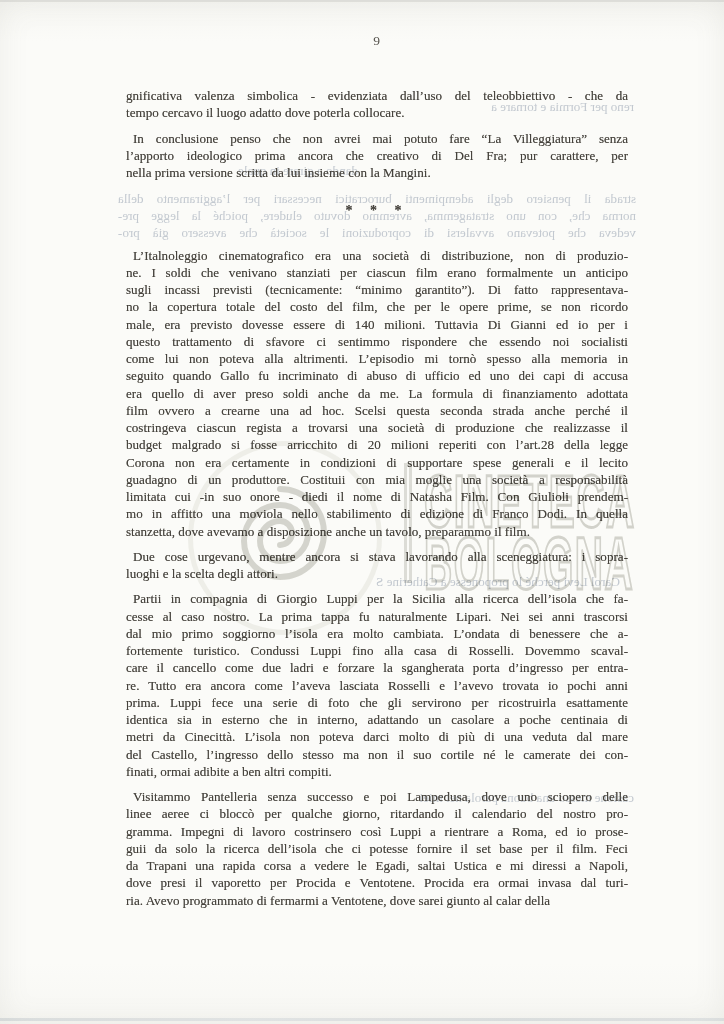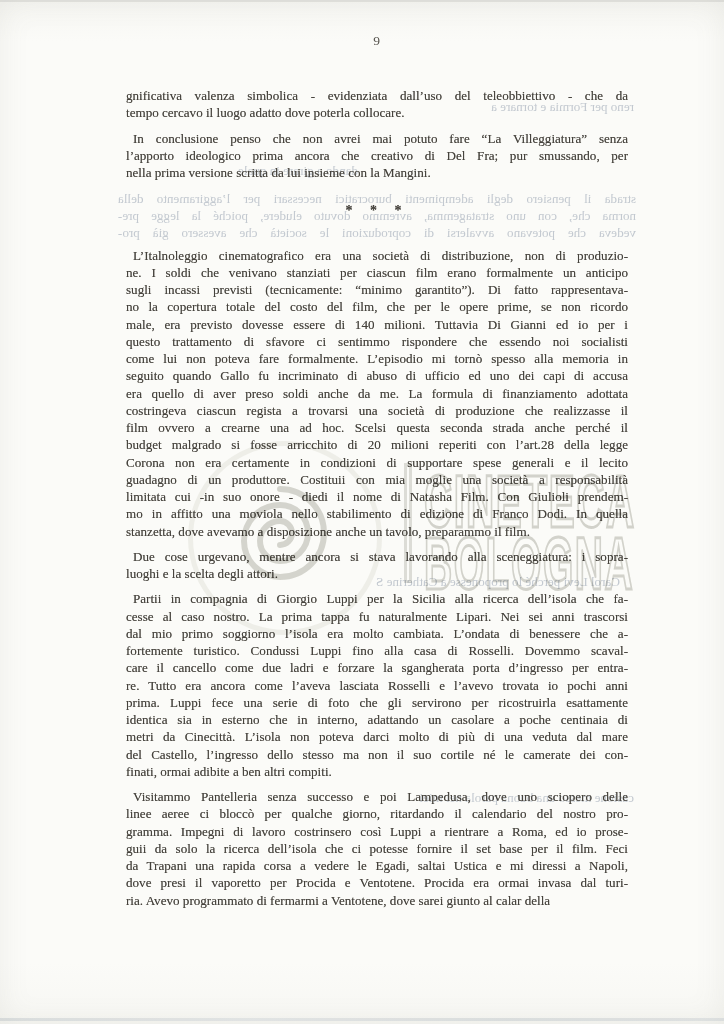--- a/index.html
+++ b/index.html
@@ -86,36 +86,36 @@
 
   <div class="page-number">9</div>
 
   <div class="text-column">
       <div class="paragraph">
         <div class="line">gnificativa valenza simbolica - evidenziata dall’uso del teleobbiettivo - che da</div>
         <div class="line last">tempo cercavo il luogo adatto dove poterla collocare.</div>
       </div>
       <div class="paragraph">
         <div class="line indent">In conclusione penso che non avrei mai potuto fare “La Villeggiatura” senza</div>
-        <div class="line">l’apporto ideologico prima ancora che creativo di Del Fra; pur smussando, per</div>
+        <div class="line">l’apporto ideologico prima ancora che creativo di Del Fra; pur carattere, per</div>
         <div class="line last">nella prima versione scritta da lui insieme con la Mangini.</div>
       </div>
       <div class="separator">* * *</div>
       <div class="paragraph">
         <div class="line indent">L’Italnoleggio cinematografico era una società di distribuzione, non di produzio-</div>
         <div class="line">ne. I soldi che venivano stanziati per ciascun film erano formalmente un anticipo</div>
         <div class="line">sugli incassi previsti (tecnicamente: “minimo garantito”). Di fatto rappresentava-</div>
         <div class="line">no la copertura totale del costo del film, che per le opere prime, se non ricordo</div>
         <div class="line">male, era previsto dovesse essere di 140 milioni. Tuttavia Di Gianni ed io per i</div>
         <div class="line">questo trattamento di sfavore ci sentimmo rispondere che essendo noi socialisti</div>
-        <div class="line">come lui non poteva fare formalmente. L’episodio mi tornò spesso alla memoria in</div>
+        <div class="line">come lui non poteva alla altrimenti. L’episodio mi tornò spesso alla memoria in</div>
         <div class="line">seguito quando Gallo fu incriminato di abuso di ufficio ed uno dei capi di accusa</div>
         <div class="line">era quello di aver preso soldi anche da me. La formula di finanziamento adottata</div>
+        <div class="line">film ovvero a crearne una ad hoc. Scelsi questa seconda strada anche perché il</div>
         <div class="line">costringeva ciascun regista a trovarsi una società di produzione che realizzasse il</div>
-        <div class="line">film ovvero a crearne una ad hoc. Scelsi questa seconda strada anche perché il</div>
         <div class="line">budget malgrado si fosse arricchito di 20 milioni reperiti con l’art.28 della legge</div>
         <div class="line">Corona non era certamente in condizioni di supportare spese generali e il lecito</div>
         <div class="line">guadagno di un produttore. Costituii con mia moglie una società a responsabilità</div>
         <div class="line">limitata cui -in suo onore - diedi il nome di Natasha Film. Con Giulioli prendem-</div>
         <div class="line">mo in affitto una moviola nello stabilimento di edizione di Franco Dodi. In quella</div>
         <div class="line last">stanzetta, dove avevamo a disposizione anche un tavolo, preparammo il film.</div>
       </div>
       <div class="paragraph">
         <div class="line indent">Due cose urgevano, mentre ancora si stava lavorando alla sceneggiatura: i sopra-</div>
         <div class="line last">luoghi e la scelta degli attori.</div>

